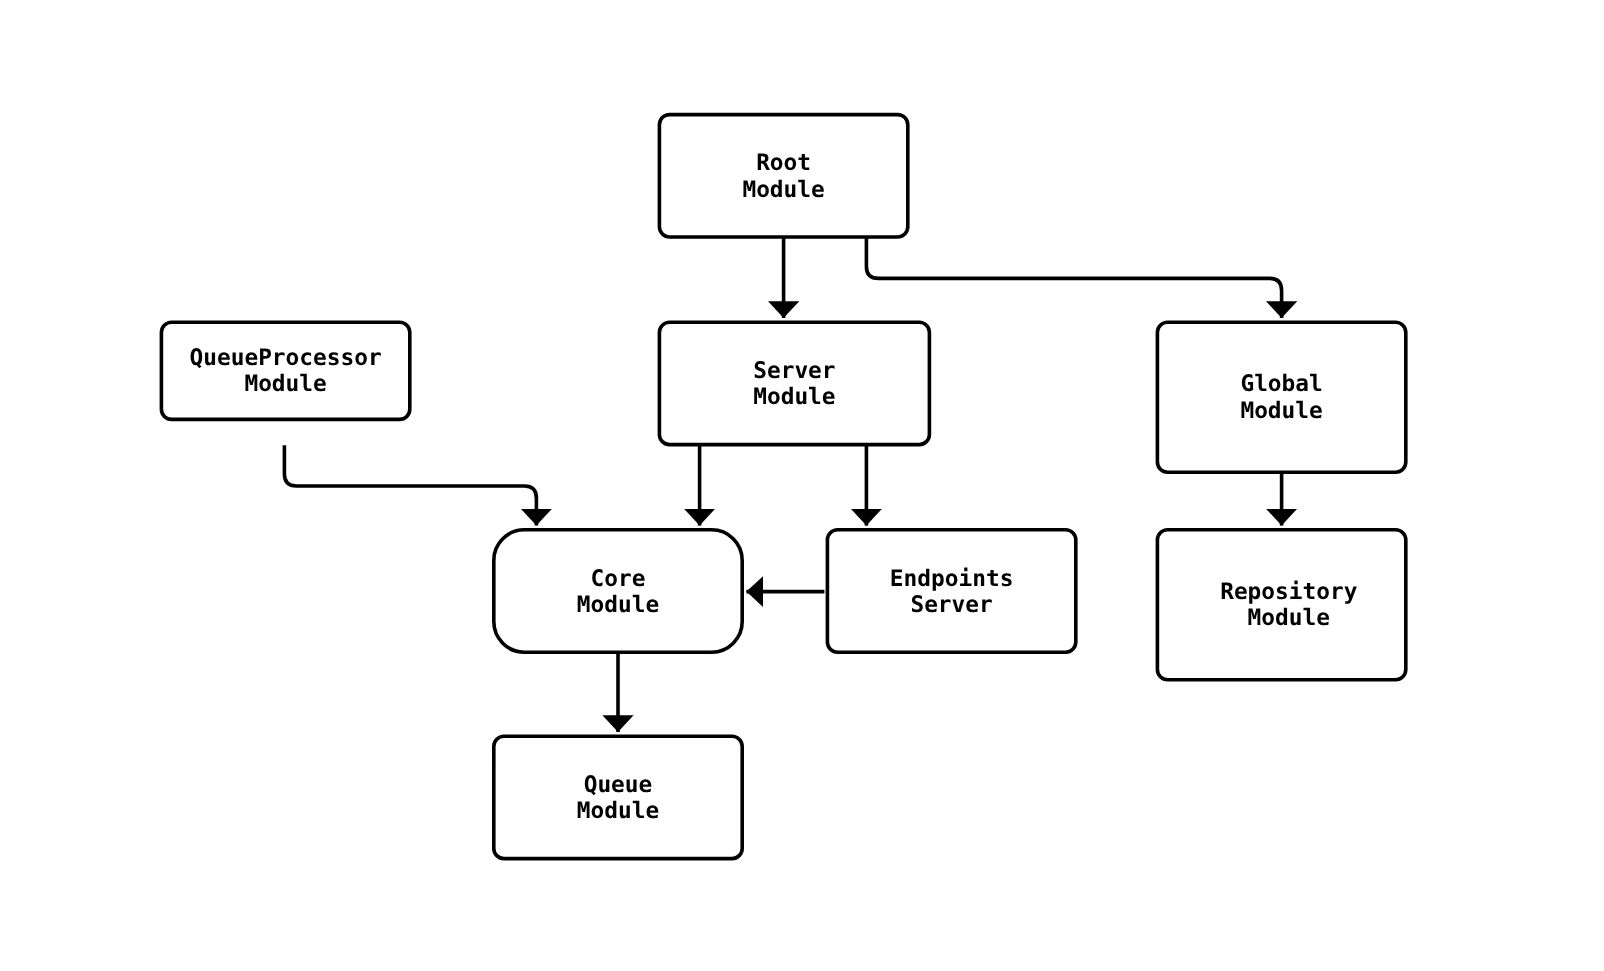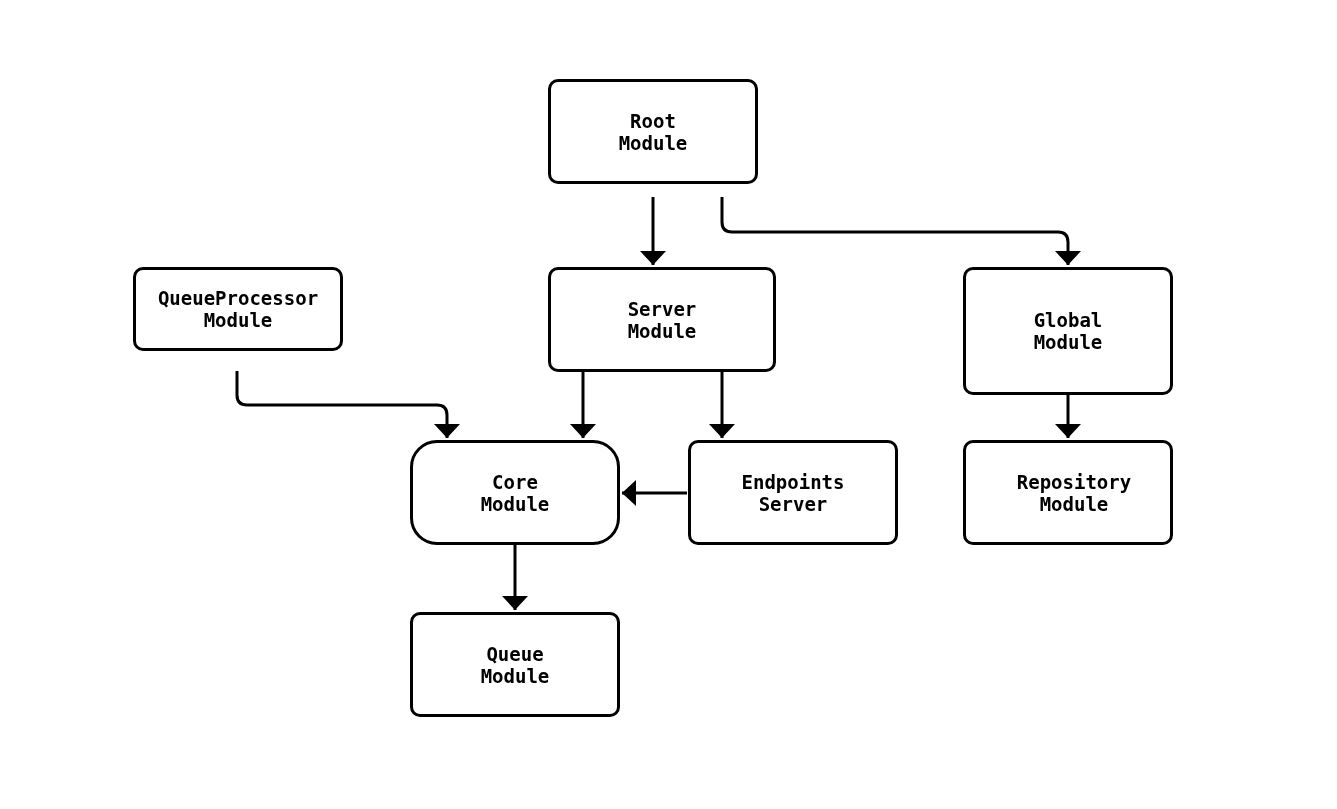--- a/index.html
+++ b/index.html
@@ -72,21 +72,21 @@
         <path d="M722,197 L722,222 Q722,232 732,232 L1058,232 Q1068,232 1068,242 L1068,265" class="edge" marker-end="url(#arrowhead)"></path>
         <path d="M237,371 L237,395 Q237,405 247,405 L437,405 Q447,405 447,415 L447,438" class="edge" marker-end="url(#arrowhead)"></path>
         <path d="M583,371 L583,438" class="edge" marker-end="url(#arrowhead)"></path>
         <path d="M722,371 L722,438" class="edge" marker-end="url(#arrowhead)"></path>
         <path d="M1068,371 L1068,438" class="edge" marker-end="url(#arrowhead)"></path>
         <path d="M687,493 L622,493" class="edge" marker-end="url(#arrowhead)"></path>
         <path d="M515,544 L515,610" class="edge" marker-end="url(#arrowhead)"></path>
       </g>
   </svg>
   <div id="nodes">
-      <div class="node" style="left: 548px; top: 79px; width: 210px; height: 105px;">
+      <div class="node" style="left: 548px; top: 94px; width: 210px; height: 105px;">
         <div class="node-label">Root
 Module</div>
       </div>
       <div class="node" style="left: 133px; top: 267px; width: 210px; height: 84px;">
         <div class="node-label">QueueProcessor
 Module</div>
       </div>
       <div class="node" style="left: 548px; top: 267px; width: 228px; height: 105px;">
         <div class="node-label">Server
 Module</div>
@@ -96,21 +96,21 @@
 Module</div>
       </div>
       <div class="node" style="left: 410px; top: 440px; width: 210px; height: 105px; border-radius: 27px;">
         <div class="node-label">Core
 Module</div>
       </div>
       <div class="node" style="left: 688px; top: 440px; width: 210px; height: 105px;">
         <div class="node-label">Endpoints
 Server</div>
       </div>
-      <div class="node" style="left: 963px; top: 440px; width: 210px; height: 105px; padding-left: 12px;">
+      <div class="node" style="left: 963px; top: 440px; width: 210px; height: 128px; padding-left: 12px;">
         <div class="node-label">Repository
 Module</div>
       </div>
       <div class="node" style="left: 410px; top: 612px; width: 210px; height: 105px;">
         <div class="node-label">Queue
 Module</div>
       </div>
     </div>
 </div>
 

